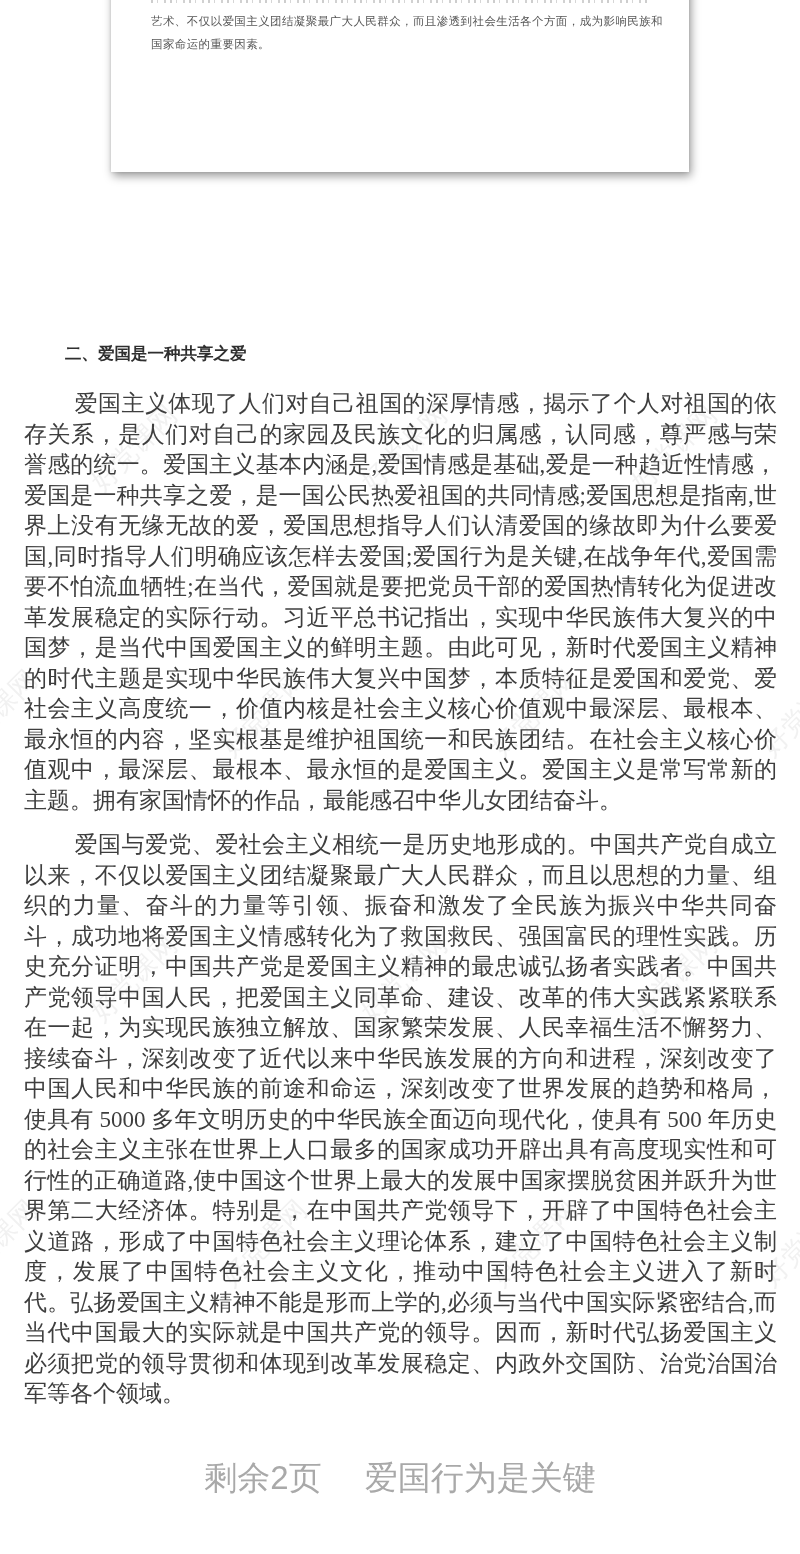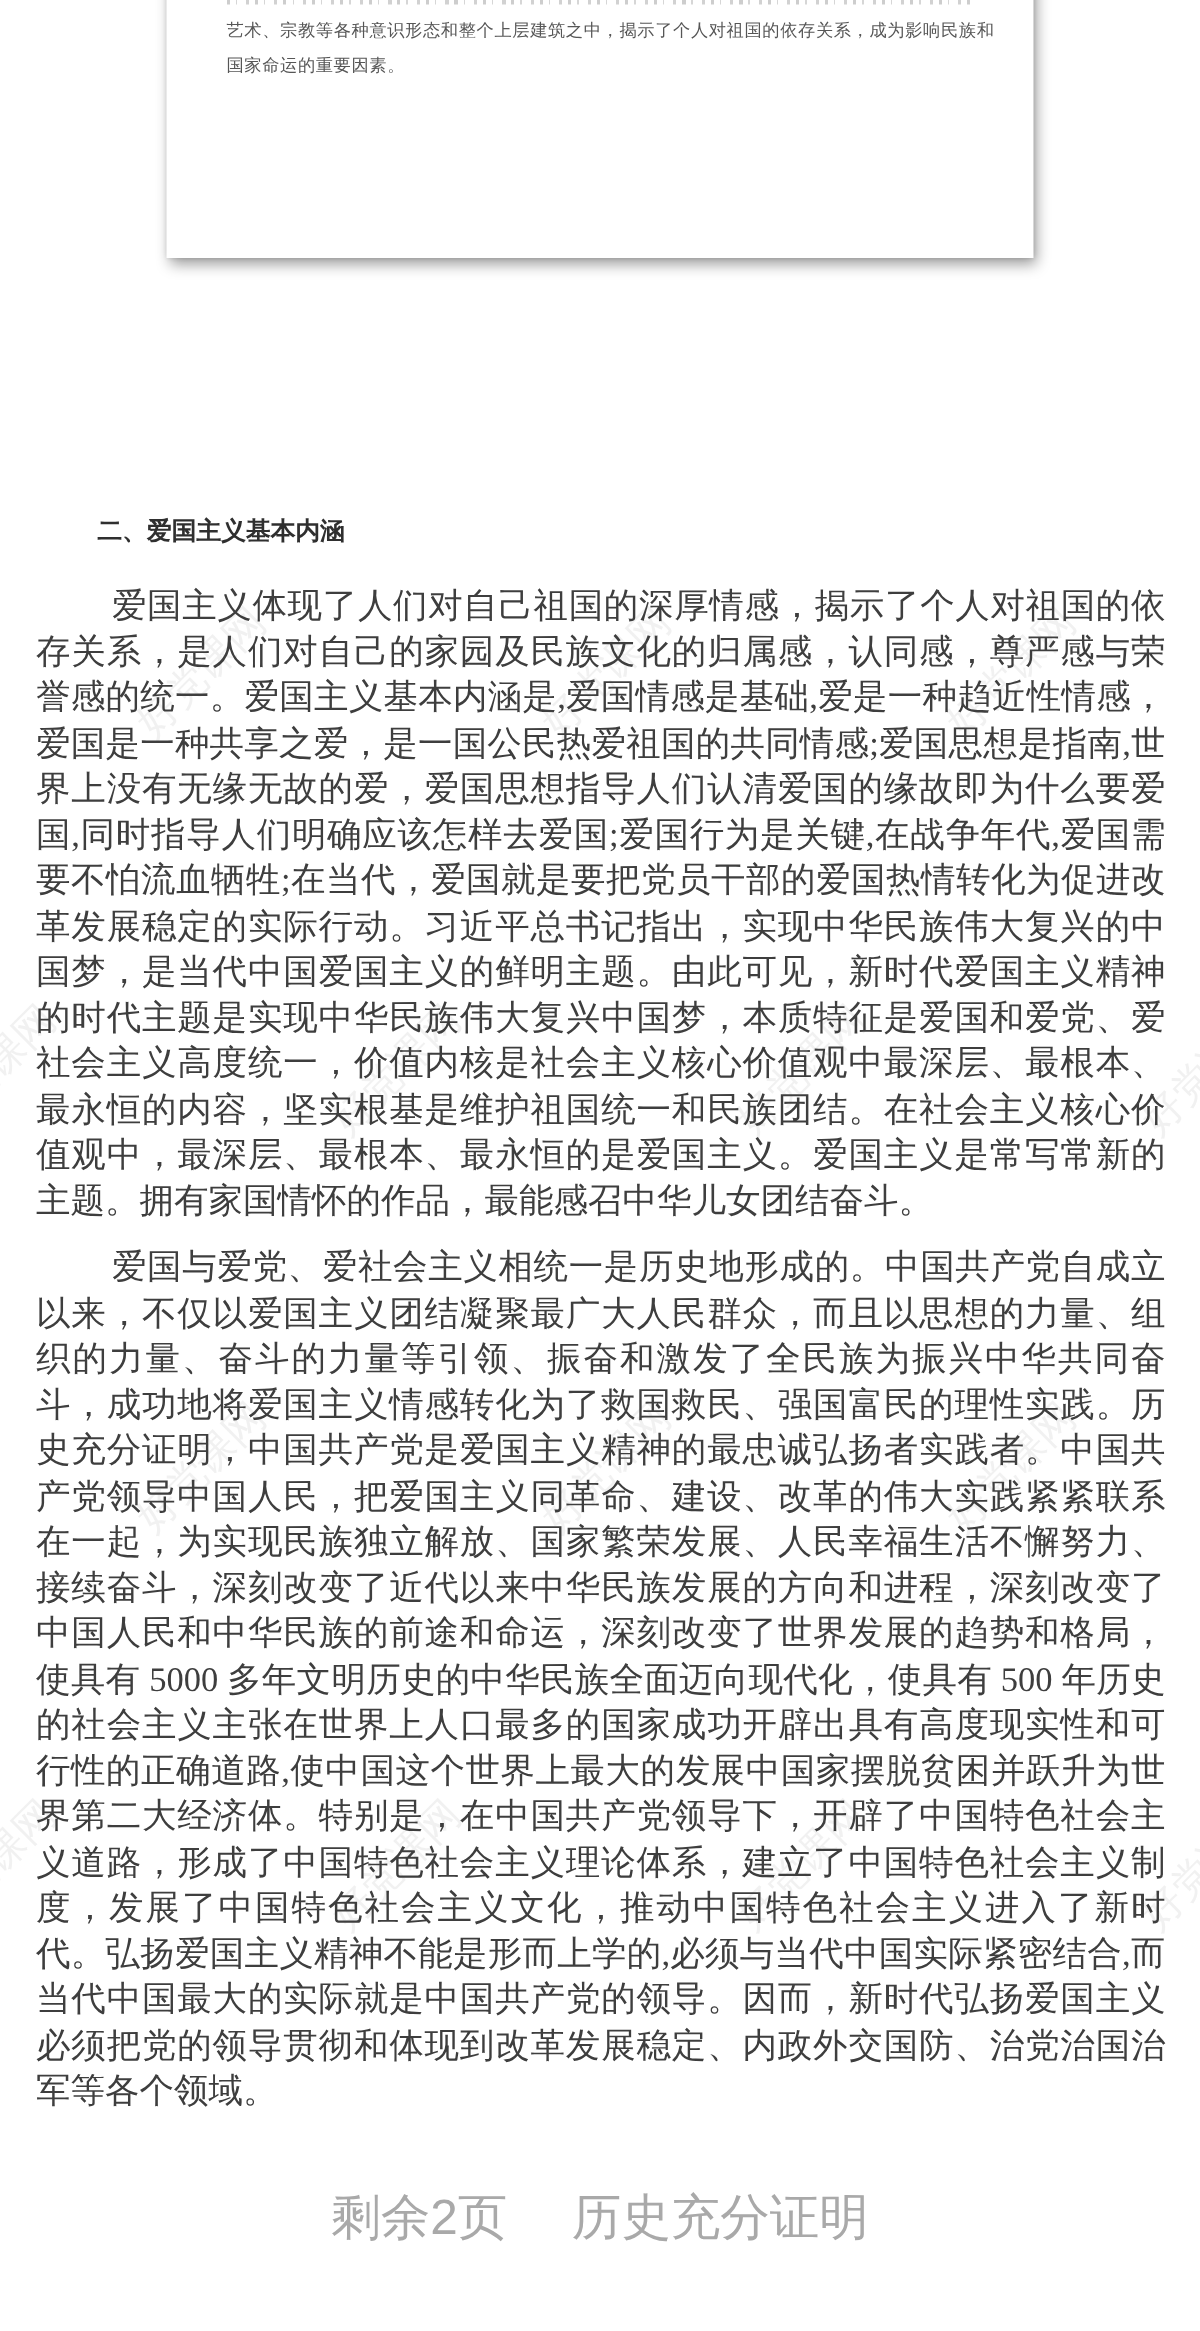--- a/index.html
+++ b/index.html
@@ -111,25 +111,25 @@
     <span style="left: 350px; top: 960px;">好党课网</span>
     <span style="left: 620px; top: 960px;">好党课网</span>
     <span style="left: -60px; top: 1225px;">好党课网</span>
     <span style="left: 210px; top: 1225px;">好党课网</span>
     <span style="left: 480px; top: 1225px;">好党课网</span>
     <span style="left: 750px; top: 1225px;">好党课网</span>
   </div>
 
 <div class="preview-card">
   <div class="clipped-line"></div>
-  <p class="preview-text">艺术、宗教等各种意识形态和整个上层建筑之中，揭示了个人对祖国的依存关系，成为影响民族和国家命运的重要因素。</p>
+  <p class="preview-text">艺术、不仅以爱国主义团结凝聚最广大人民群众，而且渗透到社会生活各个方面，成为影响民族和国家命运的重要因素。</p>
 </div>
 
 <div class="doc">
-  <h2>二、爱国主义基本内涵</h2>
+  <h2>二、爱国是一种共享之爱</h2>
 
 <p>爱国主义体现了人们对自己祖国的深厚情感，揭示了个人对祖国的依存关系，是人们对自己的家园及民族文化的归属感，认同感，尊严感与荣誉感的统一。爱国主义基本内涵是,爱国情感是基础,爱是一种趋近性情感，爱国是一种共享之爱，是一国公民热爱祖国的共同情感;爱国思想是指南,世界上没有无缘无故的爱，爱国思想指导人们认清爱国的缘故即为什么要爱国,同时指导人们明确应该怎样去爱国;爱国行为是关键,在战争年代,爱国需要不怕流血牺牲;在当代，爱国就是要把党员干部的爱国热情转化为促进改革发展稳定的实际行动。习近平总书记指出，实现中华民族伟大复兴的中国梦，是当代中国爱国主义的鲜明主题。由此可见，新时代爱国主义精神的时代主题是实现中华民族伟大复兴中国梦，本质特征是爱国和爱党、爱社会主义高度统一，价值内核是社会主义核心价值观中最深层、最根本、最永恒的内容，坚实根基是维护祖国统一和民族团结。在社会主义核心价值观中，最深层、最根本、最永恒的是爱国主义。爱国主义是常写常新的主题。拥有家国情怀的作品，最能感召中华儿女团结奋斗。</p>
     <p>爱国与爱党、爱社会主义相统一是历史地形成的。中国共产党自成立以来，不仅以爱国主义团结凝聚最广大人民群众，而且以思想的力量、组织的力量、奋斗的力量等引领、振奋和激发了全民族为振兴中华共同奋斗，成功地将爱国主义情感转化为了救国救民、强国富民的理性实践。历史充分证明，中国共产党是爱国主义精神的最忠诚弘扬者实践者。中国共产党领导中国人民，把爱国主义同革命、建设、改革的伟大实践紧紧联系在一起，为实现民族独立解放、国家繁荣发展、人民幸福生活不懈努力、接续奋斗，深刻改变了近代以来中华民族发展的方向和进程，深刻改变了中国人民和中华民族的前途和命运，深刻改变了世界发展的趋势和格局，使具有 5000 多年文明历史的中华民族全面迈向现代化，使具有 500 年历史的社会主义主张在世界上人口最多的国家成功开辟出具有高度现实性和可行性的正确道路,使中国这个世界上最大的发展中国家摆脱贫困并跃升为世界第二大经济体。特别是，在中国共产党领导下，开辟了中国特色社会主义道路，形成了中国特色社会主义理论体系，建立了中国特色社会主义制度，发展了中国特色社会主义文化，推动中国特色社会主义进入了新时代。弘扬爱国主义精神不能是形而上学的,必须与当代中国实际紧密结合,而当代中国最大的实际就是中国共产党的领导。因而，新时代弘扬爱国主义必须把党的领导贯彻和体现到改革发展稳定、内政外交国防、治党治国治军等各个领域。</p>
   </div>
 
 <div class="pages-notice">
-  <span>剩余2页</span><span class="hint">历史充分证明</span>
+  <span>剩余2页</span><span class="hint">爱国行为是关键</span>
 </div>
 
 </body></html>

